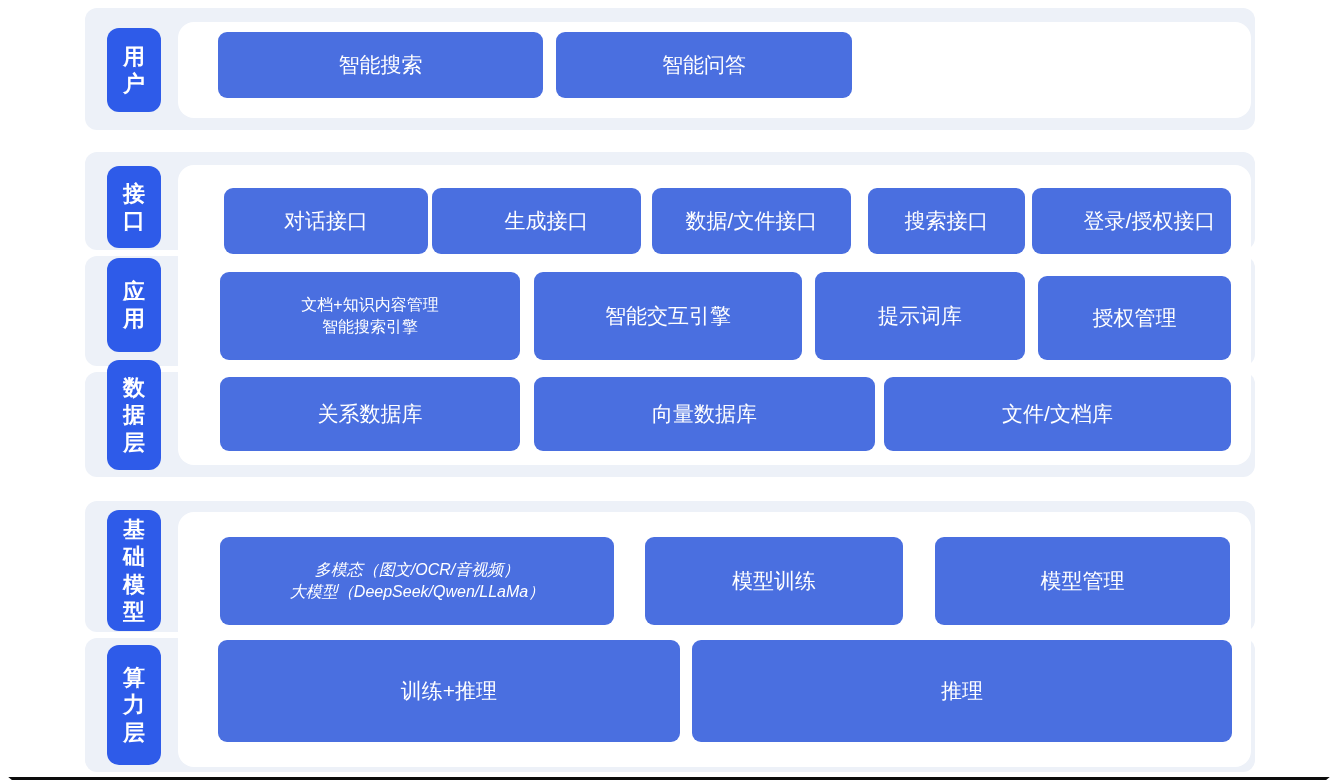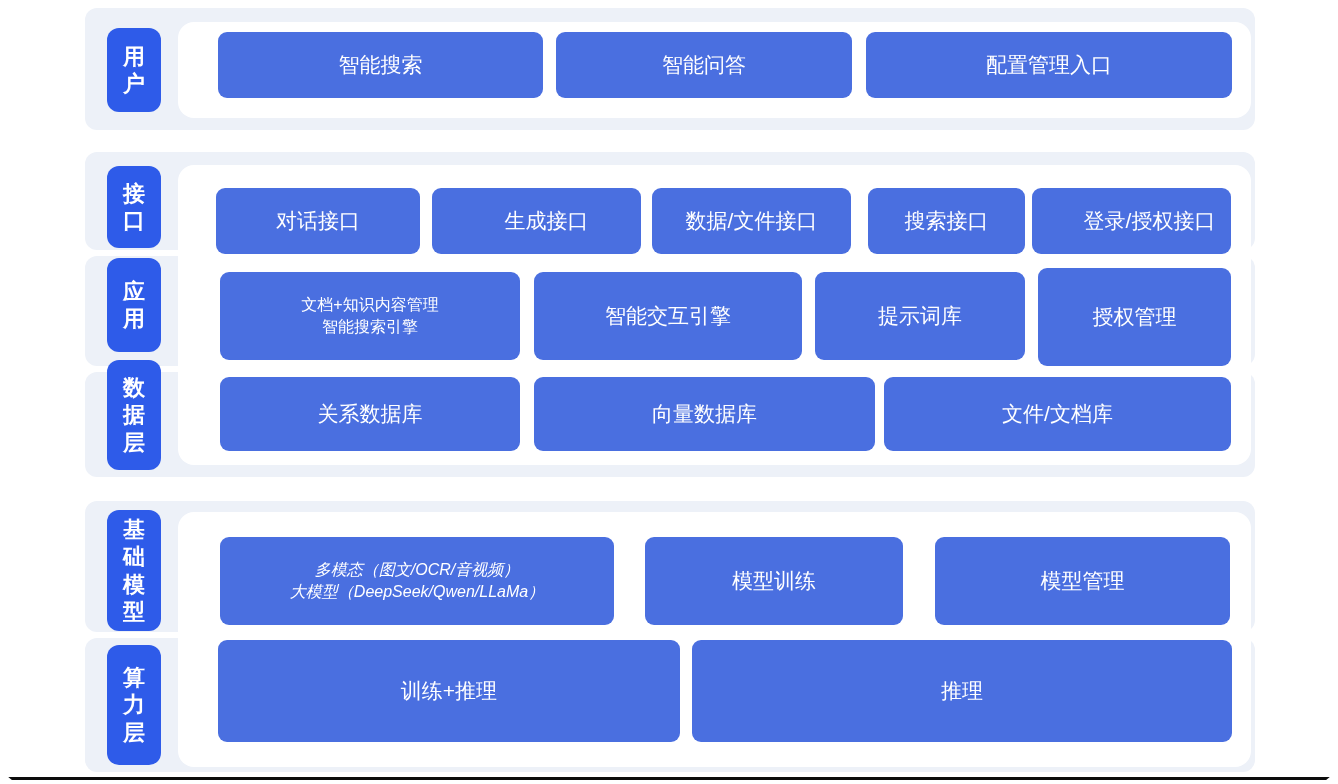--- a/index.html
+++ b/index.html
@@ -69,40 +69,37 @@
   <div class="panel" style="left:178px; top:22px; width:1073px; height:96px;"></div>
   <div class="tab" style="left:107px; top:28px; width:54px; height:84px;">
     <span>用户</span>
   </div>
   <div class="btn" style="left:218px; top:32px; width:325px; height:66px;">
     <span>智能搜索</span>
   </div>
   <div class="btn" style="left:556px; top:32px; width:296px; height:66px;">
     <span>智能问答</span>
   </div>
-  <div class="btn" style="left:866px; top:32px; width:366px; height:66px;">
-    <span>配置管理入口</span>
-  </div>
 
   <div class="band" style="left:85px; top:152px; width:1170px; height:98px;"></div>
   <div class="band" style="left:85px; top:256px; width:1170px; height:110px;"></div>
   <div class="band" style="left:85px; top:372px; width:1170px; height:105px;"></div>
   <div class="panel" style="left:178px; top:165px; width:1073px; height:300px;"></div>
 
   <div class="tab" style="left:107px; top:166px; width:54px; height:82px;">
     <span>接口</span>
   </div>
   <div class="tab" style="left:107px; top:258px; width:54px; height:94px;">
     <span>应用</span>
   </div>
   <div class="tab" style="left:107px; top:360px; width:54px; height:110px;">
     <span>数据层</span>
   </div>
 
-  <div class="btn" style="left:216px; top:188px; width:204px; height:66px;">
+  <div class="btn" style="left:224px; top:188px; width:204px; height:66px;">
     <span>对话接口</span>
   </div>
   <div class="btn" style="left:432px; top:188px; width:209px; height:66px;padding-left:20px;">
     <span>生成接口</span>
   </div>
   <div class="btn" style="left:652px; top:188px; width:199px; height:66px;">
     <span>数据/文件接口</span>
   </div>
   <div class="btn" style="left:868px; top:188px; width:157px; height:66px;">
     <span>搜索接口</span>
@@ -114,21 +111,21 @@
   <div class="btn small-text" style="left:220px; top:272px; width:300px; height:88px;">
     <span>文档+知识内容管理</span>
     <span>智能搜索引擎</span>
   </div>
   <div class="btn" style="left:534px; top:272px; width:268px; height:88px;">
     <span>智能交互引擎</span>
   </div>
   <div class="btn" style="left:815px; top:272px; width:210px; height:88px;">
     <span>提示词库</span>
   </div>
-  <div class="btn" style="left:1038px; top:268px; width:193px; height:98px;">
+  <div class="btn" style="left:1038px; top:276px; width:193px; height:84px;">
     <span>授权管理</span>
   </div>
 
   <div class="btn" style="left:220px; top:377px; width:300px; height:74px;">
     <span>关系数据库</span>
   </div>
   <div class="btn" style="left:534px; top:377px; width:341px; height:74px;">
     <span>向量数据库</span>
   </div>
   <div class="btn" style="left:884px; top:377px; width:347px; height:74px;">

